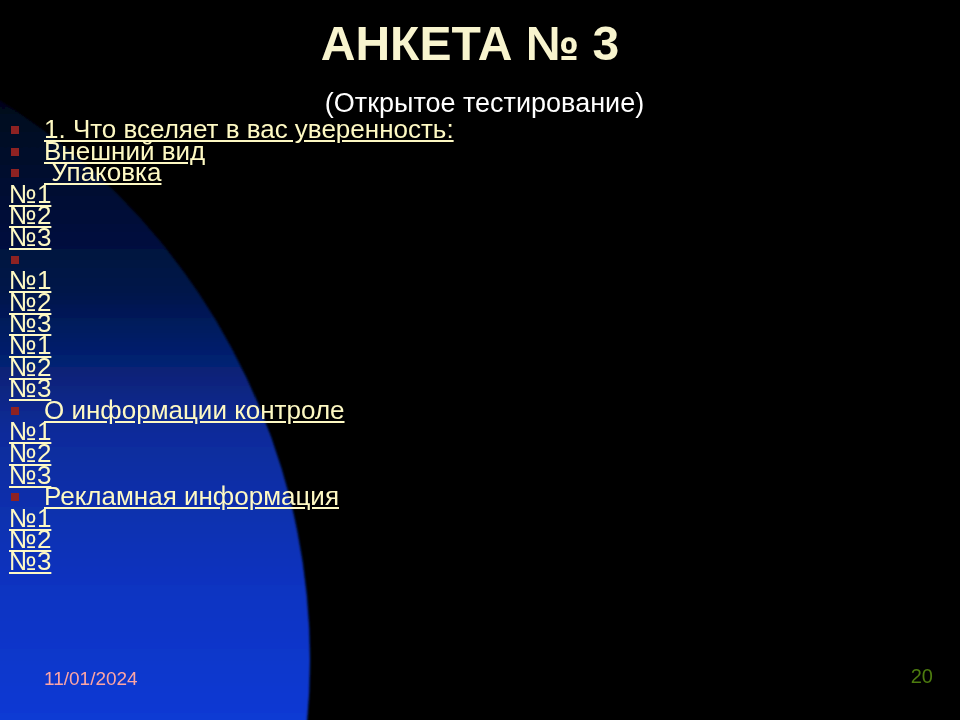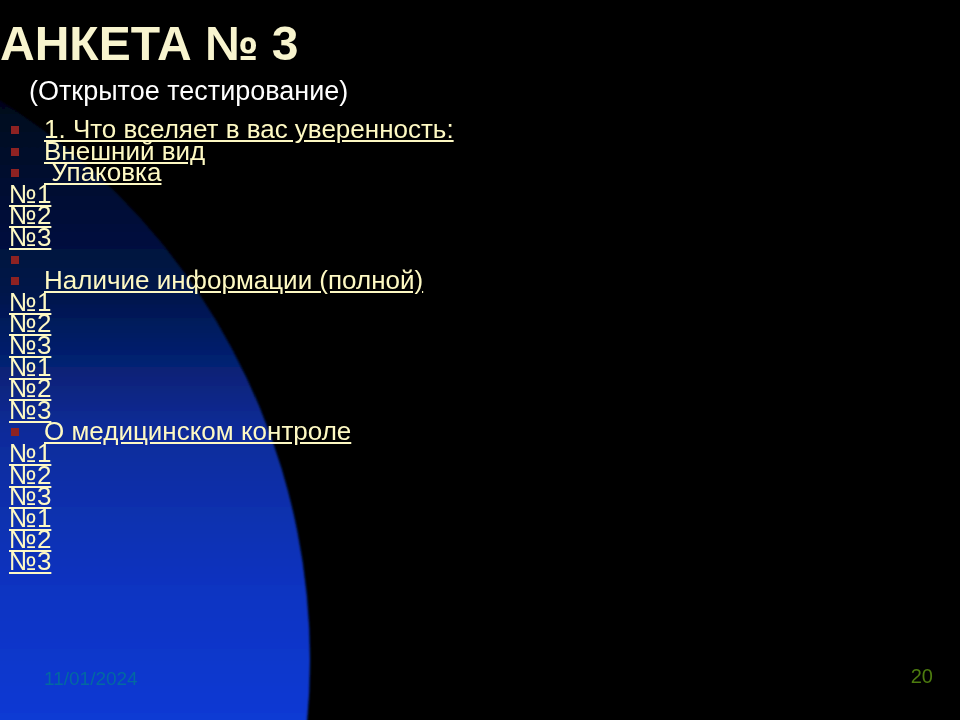--- a/index.html
+++ b/index.html
@@ -18,34 +18,35 @@
   .bg-svg {
     position: absolute;
     left: 0; top: 0;
     width: 960px; height: 720px;
     display: block;
   }
   .title-block {
     position: absolute;
     left: 0; top: 18px;
     width: 940px;
+    text-align: center;
     z-index: 2;
   }
   .title {
     font-size: 48px;
     font-weight: bold;
     letter-spacing: 0px;
     line-height: 1.1;
     margin: 0;
   }
   .subtitle {
     font-size: 27px;
     font-weight: normal;
     line-height: 1.1;
-    margin: 6px 0 0 0;
+    margin: 18px 0 0 0;
     padding-left: 29px;
   }
   .list {
     position: absolute;
     left: 0; top: 119px;
     width: 560px;
     z-index: 2;
   }
   .line {
     position: relative;
@@ -118,33 +119,33 @@
   </div>
 
   <div class="list" id="bullet-list">
       <div class="line"><span class="bullet-sq" style="background: rgb(142, 34, 34);"></span><span class="txt-bullet">1. Что вселяет в вас уверенность:</span></div>
       <div class="line"><span class="bullet-sq" style="background: rgb(142, 34, 34);"></span><span class="txt-bullet">Внешний вид</span></div>
       <div class="line"><span class="bullet-sq" style="background: rgb(142, 34, 34);"></span><span class="txt-bullet"> Упаковка</span></div>
       <div class="line"><span class="txt-plain">№1</span></div>
       <div class="line"><span class="txt-plain">№2</span></div>
       <div class="line"><span class="txt-plain">№3</span></div>
       <div class="line"><span class="bullet-sq" style="background: rgb(142, 34, 34);"></span><span class="txt-bullet"></span></div>
-      <div class="line"><span class="bullet-sq" style="background: rgb(142, 34, 34);"></span><span class="txt-bullet">Наличие информации (полной)</span></div>
       <div class="line"><span class="txt-plain">№1</span></div>
       <div class="line"><span class="txt-plain">№2</span></div>
       <div class="line"><span class="txt-plain">№3</span></div>
       <div class="line"><span class="txt-plain">№1</span></div>
       <div class="line"><span class="txt-plain">№2</span></div>
       <div class="line"><span class="txt-plain">№3</span></div>
-      <div class="line"><span class="bullet-sq" style="background: rgb(142, 34, 34);"></span><span class="txt-bullet">О медицинском контроле</span></div>
+      <div class="line"><span class="bullet-sq" style="background: rgb(142, 34, 34);"></span><span class="txt-bullet">О информации контроле</span></div>
       <div class="line"><span class="txt-plain">№1</span></div>
       <div class="line"><span class="txt-plain">№2</span></div>
       <div class="line"><span class="txt-plain">№3</span></div>
+      <div class="line"><span class="bullet-sq" style="background: rgb(142, 34, 34);"></span><span class="txt-bullet">Рекламная информация</span></div>
       <div class="line"><span class="txt-plain">№1</span></div>
       <div class="line"><span class="txt-plain">№2</span></div>
       <div class="line"><span class="txt-plain">№3</span></div>
     </div>
 
-  <div class="footer-date" style="color:#0369a1;">11/01/2024</div>
+  <div class="footer-date" style="color:#fca5a5;">11/01/2024</div>
 
   <div class="page-number" style="color:#4d7c0f;">20</div>
 
 </div>
 
 </body></html>

